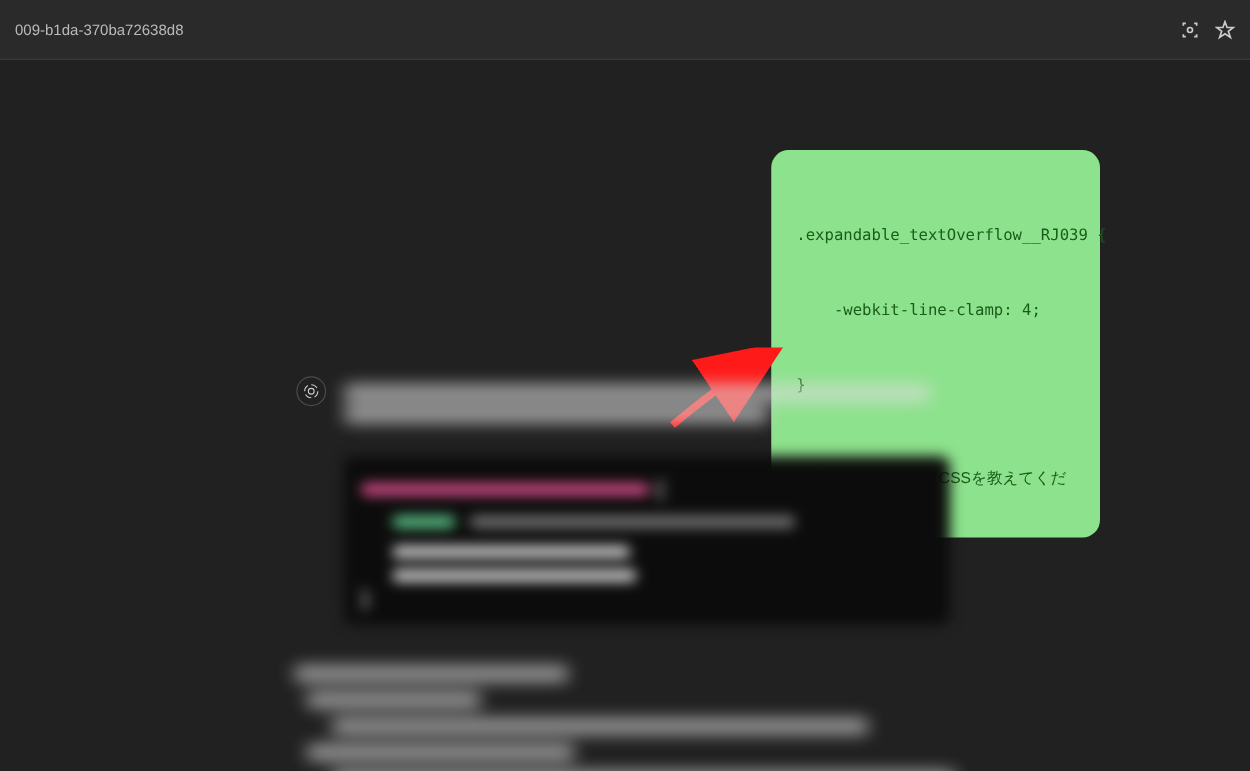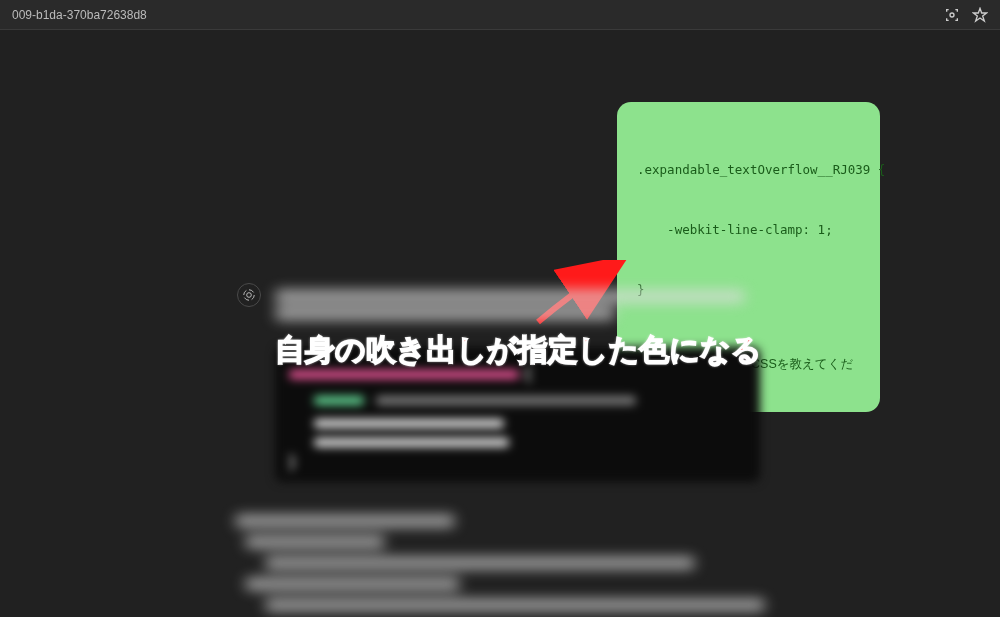--- a/index.html
+++ b/index.html
@@ -9,21 +9,21 @@
     }
     body {
       width: 1000px;
       height: 617px;
       background: #1e1e1e;
       font-family: Arial, sans-serif;
       overflow: hidden;
       position: relative;
     }
     .browser-bar {
-      height: 30px;
+      height: 48px;
       background: #2a2a2a;
       border-bottom: 1px solid #3a3a3a;
       display: flex;
       align-items: center;
       justify-content: space-between;
       padding: 0 12px;
       color: #aaa;
       font-size: 12px;
     }
     .browser-bar-left {
@@ -205,36 +205,35 @@
       </svg>
     </span>
   </div>
 </div>
 
 <div class="content-area">
 
   <div class="user-bubble">
     <div class="code-snippet">
       <div>.expandable_textOverflow__RJ039 {</div>
-      <div>    -webkit-line-clamp: 1;</div>
+      <div>    -webkit-line-clamp: 4;</div>
       <div>}</div>
     </div>
     <div class="request-text">上記CSSを打ち消すCSSを教えてください</div>
   </div>
 
   <svg class="arrow-svg" width="110" height="70">
     <defs>
       <marker id="arrowhead" markerWidth="12" markerHeight="12" refX="8" refY="5" orient="auto">
         <polygon points="0 0, 12 5, 0 10" fill="#ff1a1a"></polygon>
       </marker>
     </defs>
     <path d="M 8 62 Q 40 35 80 8" stroke="#ff1a1a" stroke-width="6" fill="none" marker-end="url(#arrowhead)"></path>
   </svg>
 
-  <div class="annotation-text">自身の吹き出しが指定した色になる</div>
 
   <div class="ai-avatar">
     <svg viewBox="0 0 24 24" fill="none" stroke="#cccccc" stroke-width="1.5">
       <circle cx="12" cy="12" r="4"></circle>
       <path d="M12 3 a 9 9 0 0 1 7.8 4.5 M12 21 a 9 9 0 0 1 -7.8 -4.5 M3 12 a 9 9 0 0 1 4.5 -7.8 M21 12 a 9 9 0 0 1 -4.5 7.8"></path>
     </svg>
   </div>
 
   <div class="blurred-response">
     <div class="text-line" style="width:470px"></div>

